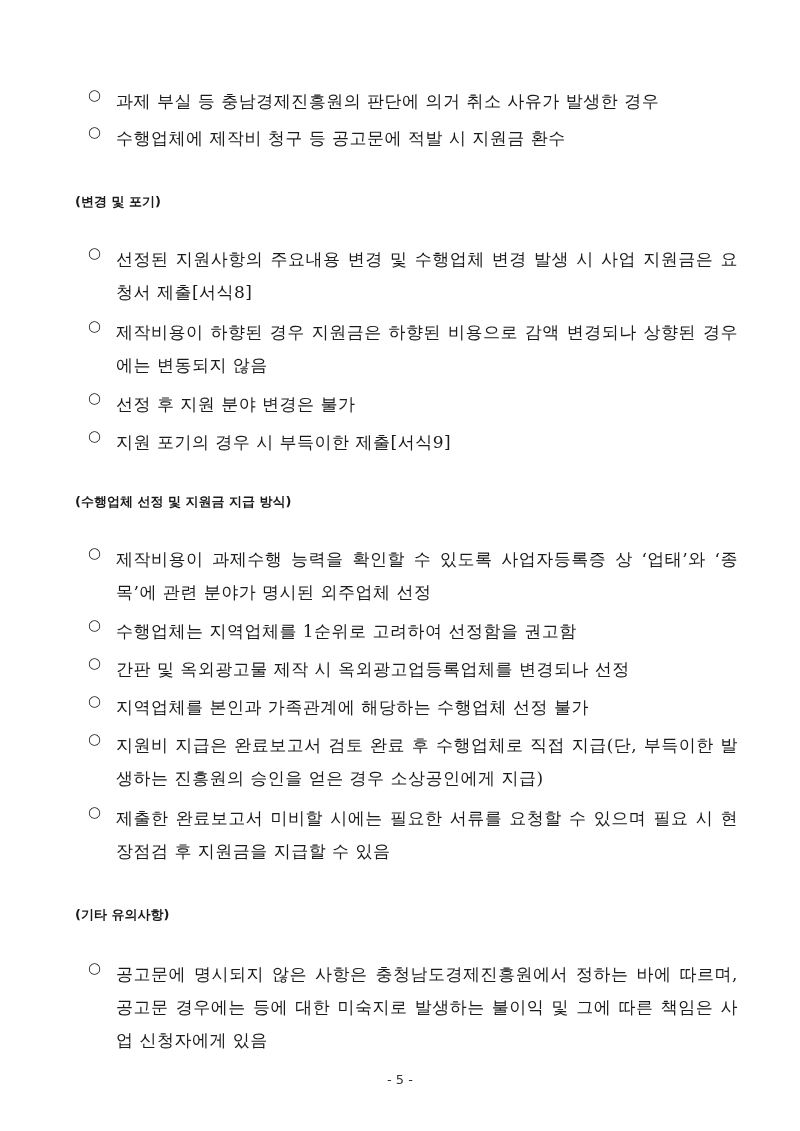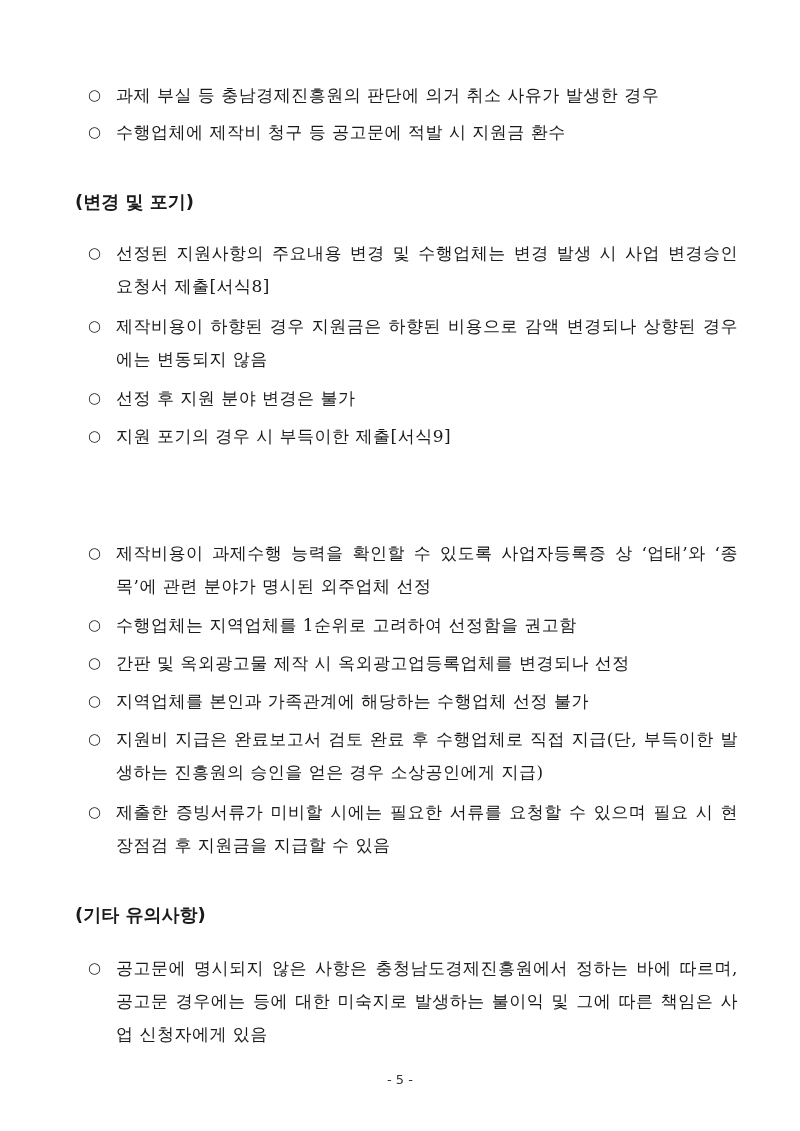--- a/index.html
+++ b/index.html
@@ -35,27 +35,28 @@
       width: 28px;
       flex: 0 0 28px;
       font-family: "DejaVu Sans", sans-serif;
       font-size: 15px;
       line-height: 33px;
     }
     .item-text {
       flex: 1;
       text-align: justify;
       text-align-last: left;
+      margin-top: 6px;
     }
     .heading {
       position: absolute;
       left: 75px;
       font-family: "DejaVu Sans", "Liberation Sans", sans-serif;
       font-weight: bold;
-      font-size: 18px;
+      font-size: 13px;
       line-height: 24px;
     }
     .page-number {
       position: absolute;
       left: 0;
       width: 800px;
       top: 1072px;
       text-align: center;
       font-family: "DejaVu Sans", "Liberation Sans", sans-serif;
       font-size: 13px;
@@ -73,35 +74,36 @@
   </div>
   <div class="item" style="top:116px;">
     <span class="bullet">○</span>
     <span class="item-text">수행업체에 제작비 청구 등 공고문에 적발 시 지원금 환수</span>
   </div>
 
   <div class="heading" style="top:190px;">(변경 및 포기)</div>
 
   <div class="item" style="top:237px;">
     <span class="bullet">○</span>
-    <span class="item-text">선정된 지원사항의 주요내용 변경 및 수행업체는 변경 발생 시 사업 변경승인 요청서 제출[서식8]</span>
+    <span class="item-text">선정된 지원사항의 주요내용 변경 및 수행업체 변경 발생 시 사업 지원금은 요청서 제출[서식8]</span>
   </div>
   <div class="item" style="top:310px;">
     <span class="bullet">○</span>
     <span class="item-text">제작비용이 하향된 경우 지원금은 하향된 비용으로 감액 변경되나 상향된 경우에는 변동되지 않음</span>
   </div>
   <div class="item" style="top:382px;">
     <span class="bullet">○</span>
     <span class="item-text">선정 후 지원 분야 변경은 불가</span>
   </div>
   <div class="item" style="top:420px;">
     <span class="bullet">○</span>
     <span class="item-text">지원 포기의 경우 시 부득이한 제출[서식9]</span>
   </div>
 
+  <div class="heading" style="top:490px;">(수행업체 선정 및 지원금 지급 방식)</div>
 
   <div class="item" style="top:537px;">
     <span class="bullet">○</span>
     <span class="item-text">제작비용이 과제수행 능력을 확인할 수 있도록 사업자등록증 상 ‘업태’와 ‘종목’에 관련 분야가 명시된 외주업체 선정</span>
   </div>
   <div class="item" style="top:609px;">
     <span class="bullet">○</span>
     <span class="item-text">수행업체는 지역업체를 1순위로 고려하여 선정함을 권고함</span>
   </div>
   <div class="item" style="top:647px;">
@@ -111,21 +113,21 @@
   <div class="item" style="top:685px;">
     <span class="bullet">○</span>
     <span class="item-text">지역업체를 본인과 가족관계에 해당하는 수행업체 선정 불가</span>
   </div>
   <div class="item" style="top:723px;">
     <span class="bullet">○</span>
     <span class="item-text">지원비 지급은 완료보고서 검토 완료 후 수행업체로 직접 지급(단, 부득이한 발생하는 진흥원의 승인을 얻은 경우 소상공인에게 지급)</span>
   </div>
   <div class="item" style="top:796px;">
     <span class="bullet">○</span>
-    <span class="item-text">제출한 증빙서류가 미비할 시에는 필요한 서류를 요청할 수 있으며 필요 시 현장점검 후 지원금을 지급할 수 있음</span>
+    <span class="item-text">제출한 완료보고서 미비할 시에는 필요한 서류를 요청할 수 있으며 필요 시 현장점검 후 지원금을 지급할 수 있음</span>
   </div>
 
   <div class="heading" style="top:903px;">(기타 유의사항)</div>
 
   <div class="item" style="top:952px;">
     <span class="bullet">○</span>
     <span class="item-text">공고문에 명시되지 않은 사항은 충청남도경제진흥원에서 정하는 바에 따르며, 공고문 경우에는 등에 대한 미숙지로 발생하는 불이익 및 그에 따른 책임은 사업 신청자에게 있음</span>
   </div>
 
   <div class="page-number">- 5 -</div>

